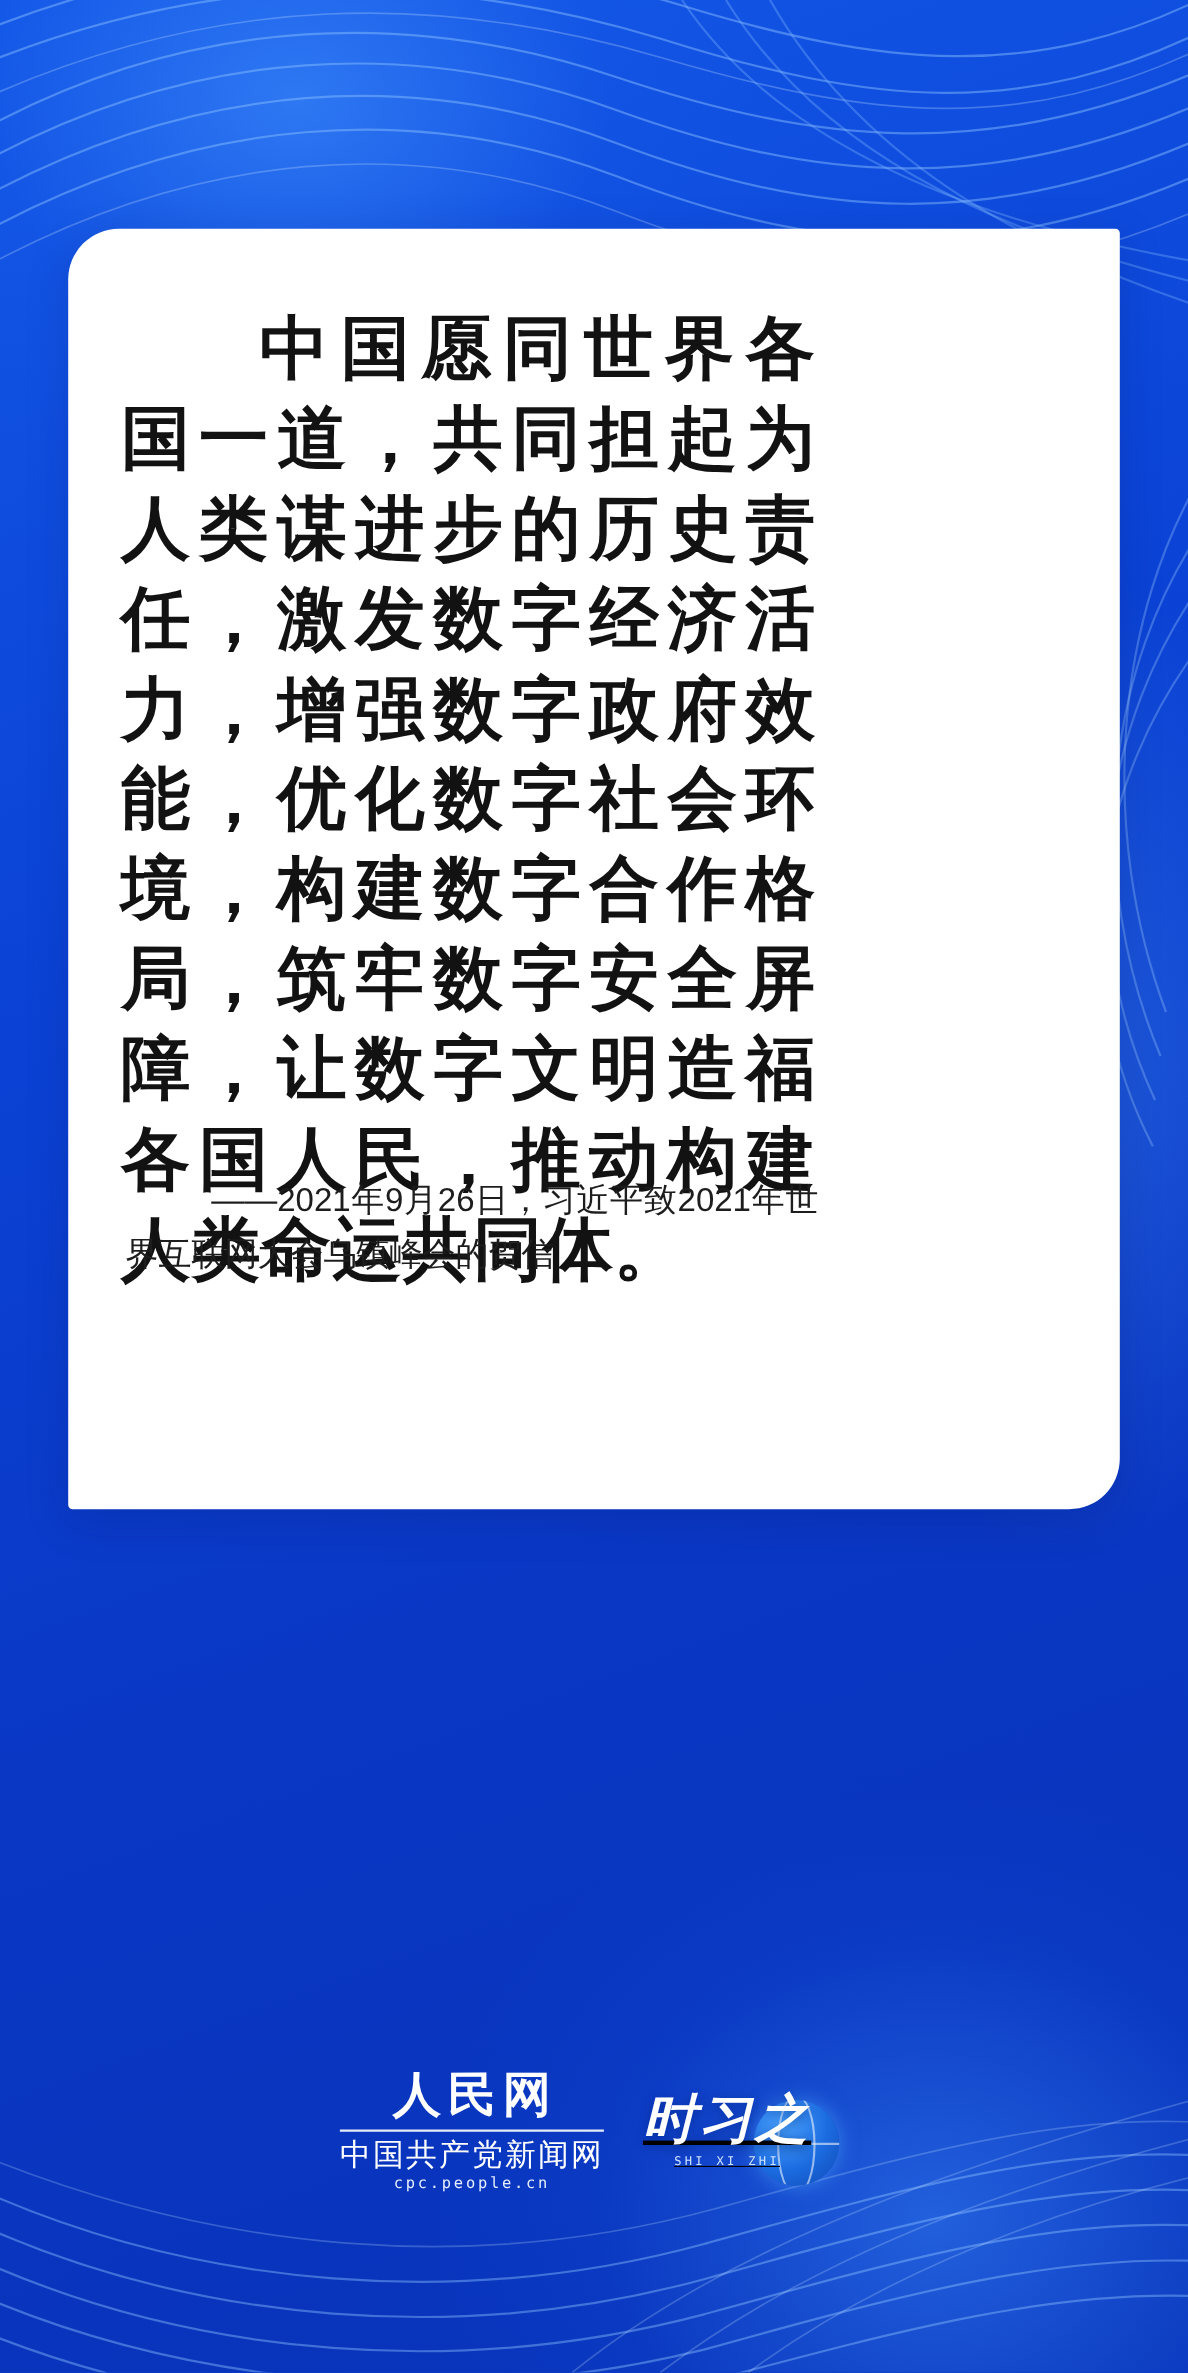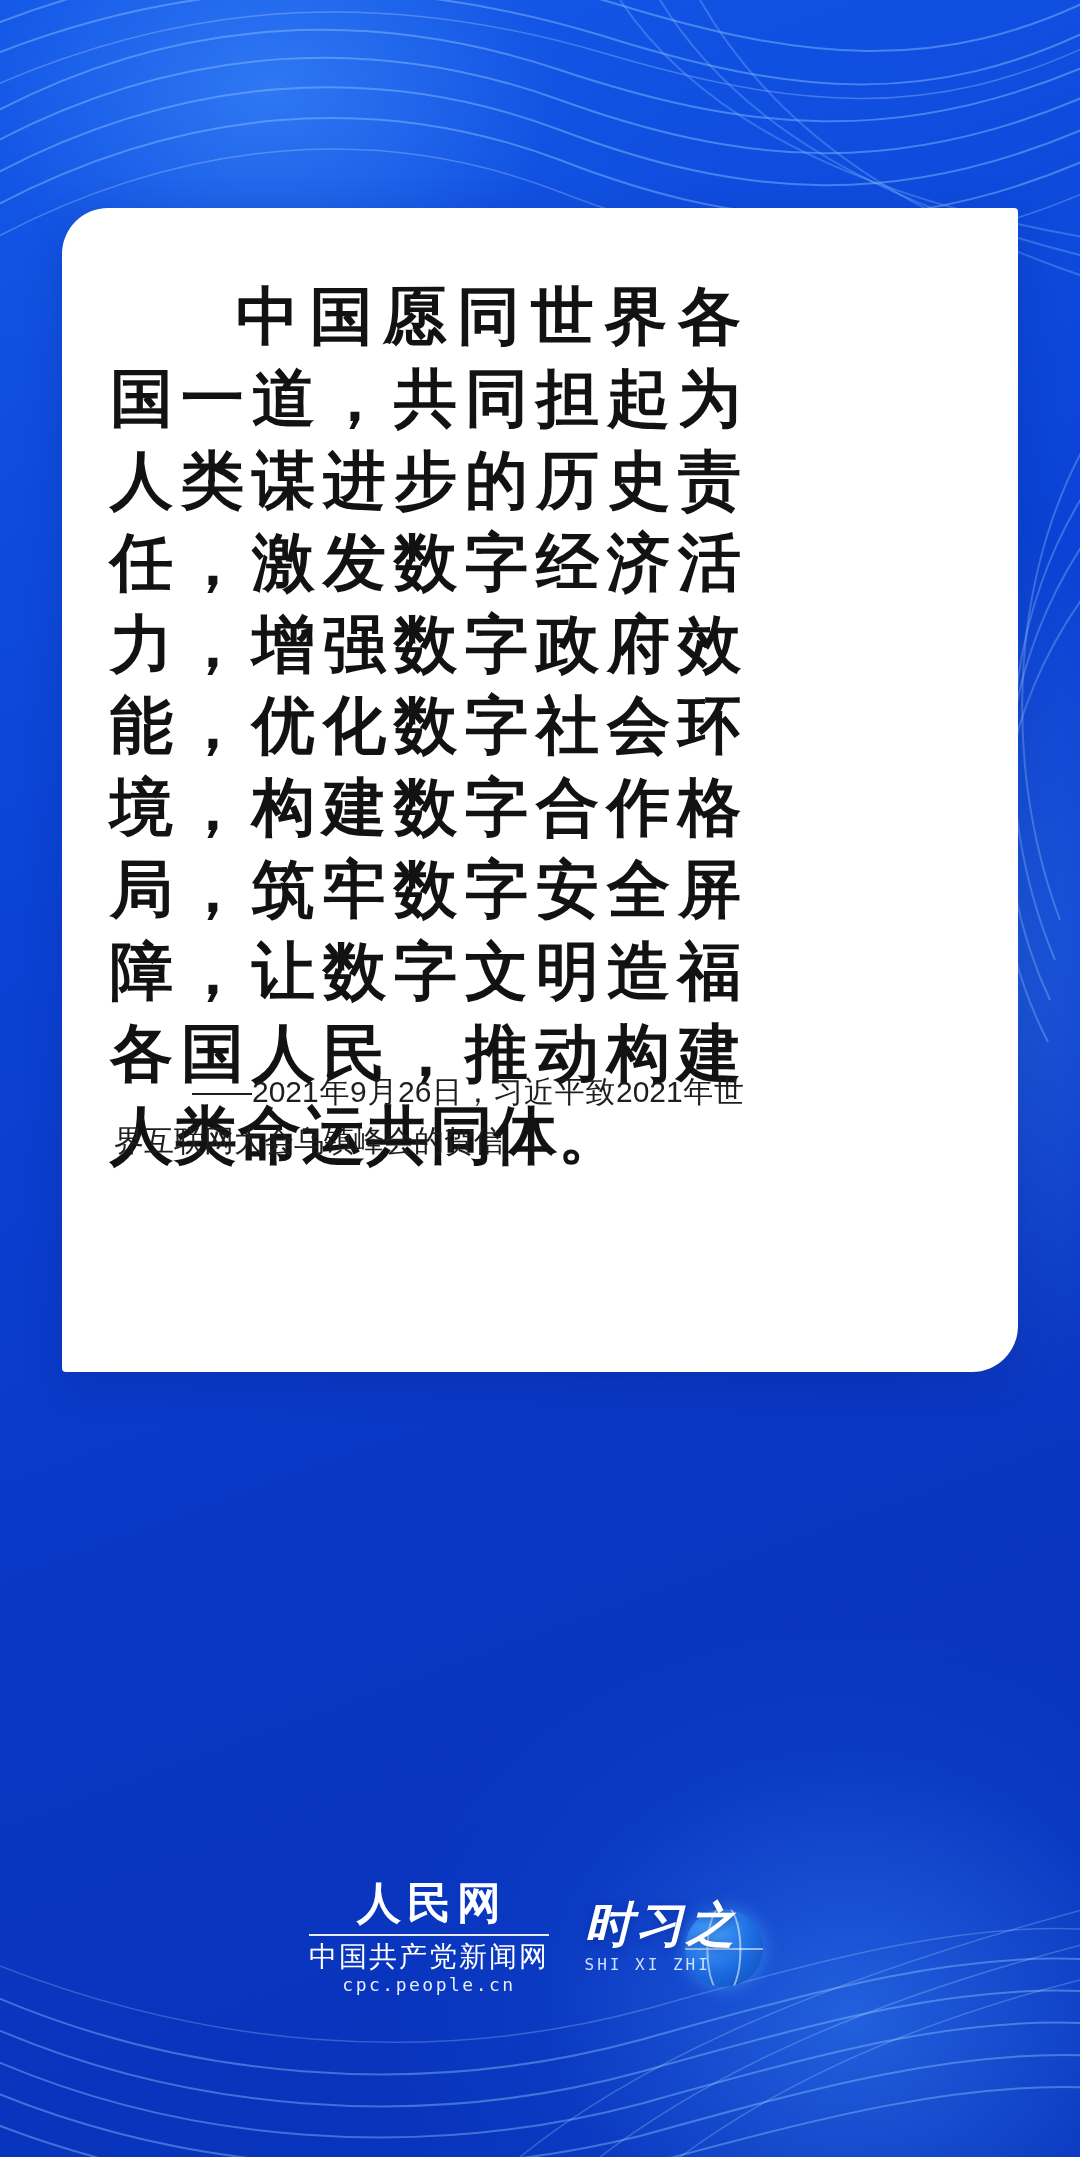--- a/index.html
+++ b/index.html
@@ -129,21 +129,21 @@
   .people-logo .sub {
     font-family: "Liberation Sans", sans-serif;
     font-size: 28px;
     letter-spacing: 2px;
     border-top: 2px solid rgba(255,255,255,0.9);
     padding-top: 7px;
     margin-bottom: 5px;
   }
   .people-logo .url {
     font-family: "DejaVu Sans Mono", "Liberation Mono", monospace;
-    font-size: 18px;
+    font-size: 14px;
     letter-spacing: 2.5px;
     color: #e7efff;
   }
 
   .shixizhi {
     position: relative;
     display: flex;
     align-items: center;
     justify-content: center;
     width: 196px;
@@ -174,37 +174,38 @@
   }
   .shixizhi .globe::after {
     left: -6%; top: 50%;
     width: 112%; height: 0;
     border-width: 2px 0 0 0;
     border-radius: 0;
   }
   .shixizhi .words {
     position: relative;
     z-index: 2;
-    text-align: left;
+    text-align: center;
     transform: translateX(-12px);
+    text-decoration: underline;
   }
   .shixizhi .words .big {
     font-family: "DejaVu Serif", "Liberation Serif", serif;
     font-style: italic;
     font-weight: 700;
     font-size: 48px;
     color: #ffffff;
     letter-spacing: 3px;
     line-height: 1;
     text-shadow: 0 2px 10px rgba(0,30,110,0.45);
   }
   .shixizhi .words .pinyin {
     margin-top: 7px;
     font-family: "DejaVu Sans Mono", "Liberation Mono", monospace;
-    font-size: 16px;
+    font-size: 11px;
     letter-spacing: 3px;
     color: #cfe2ff;
   }
 </style>
 </head>
 <body>
 
 <div id="poster">
 
   <div class="glow-tl"></div>

